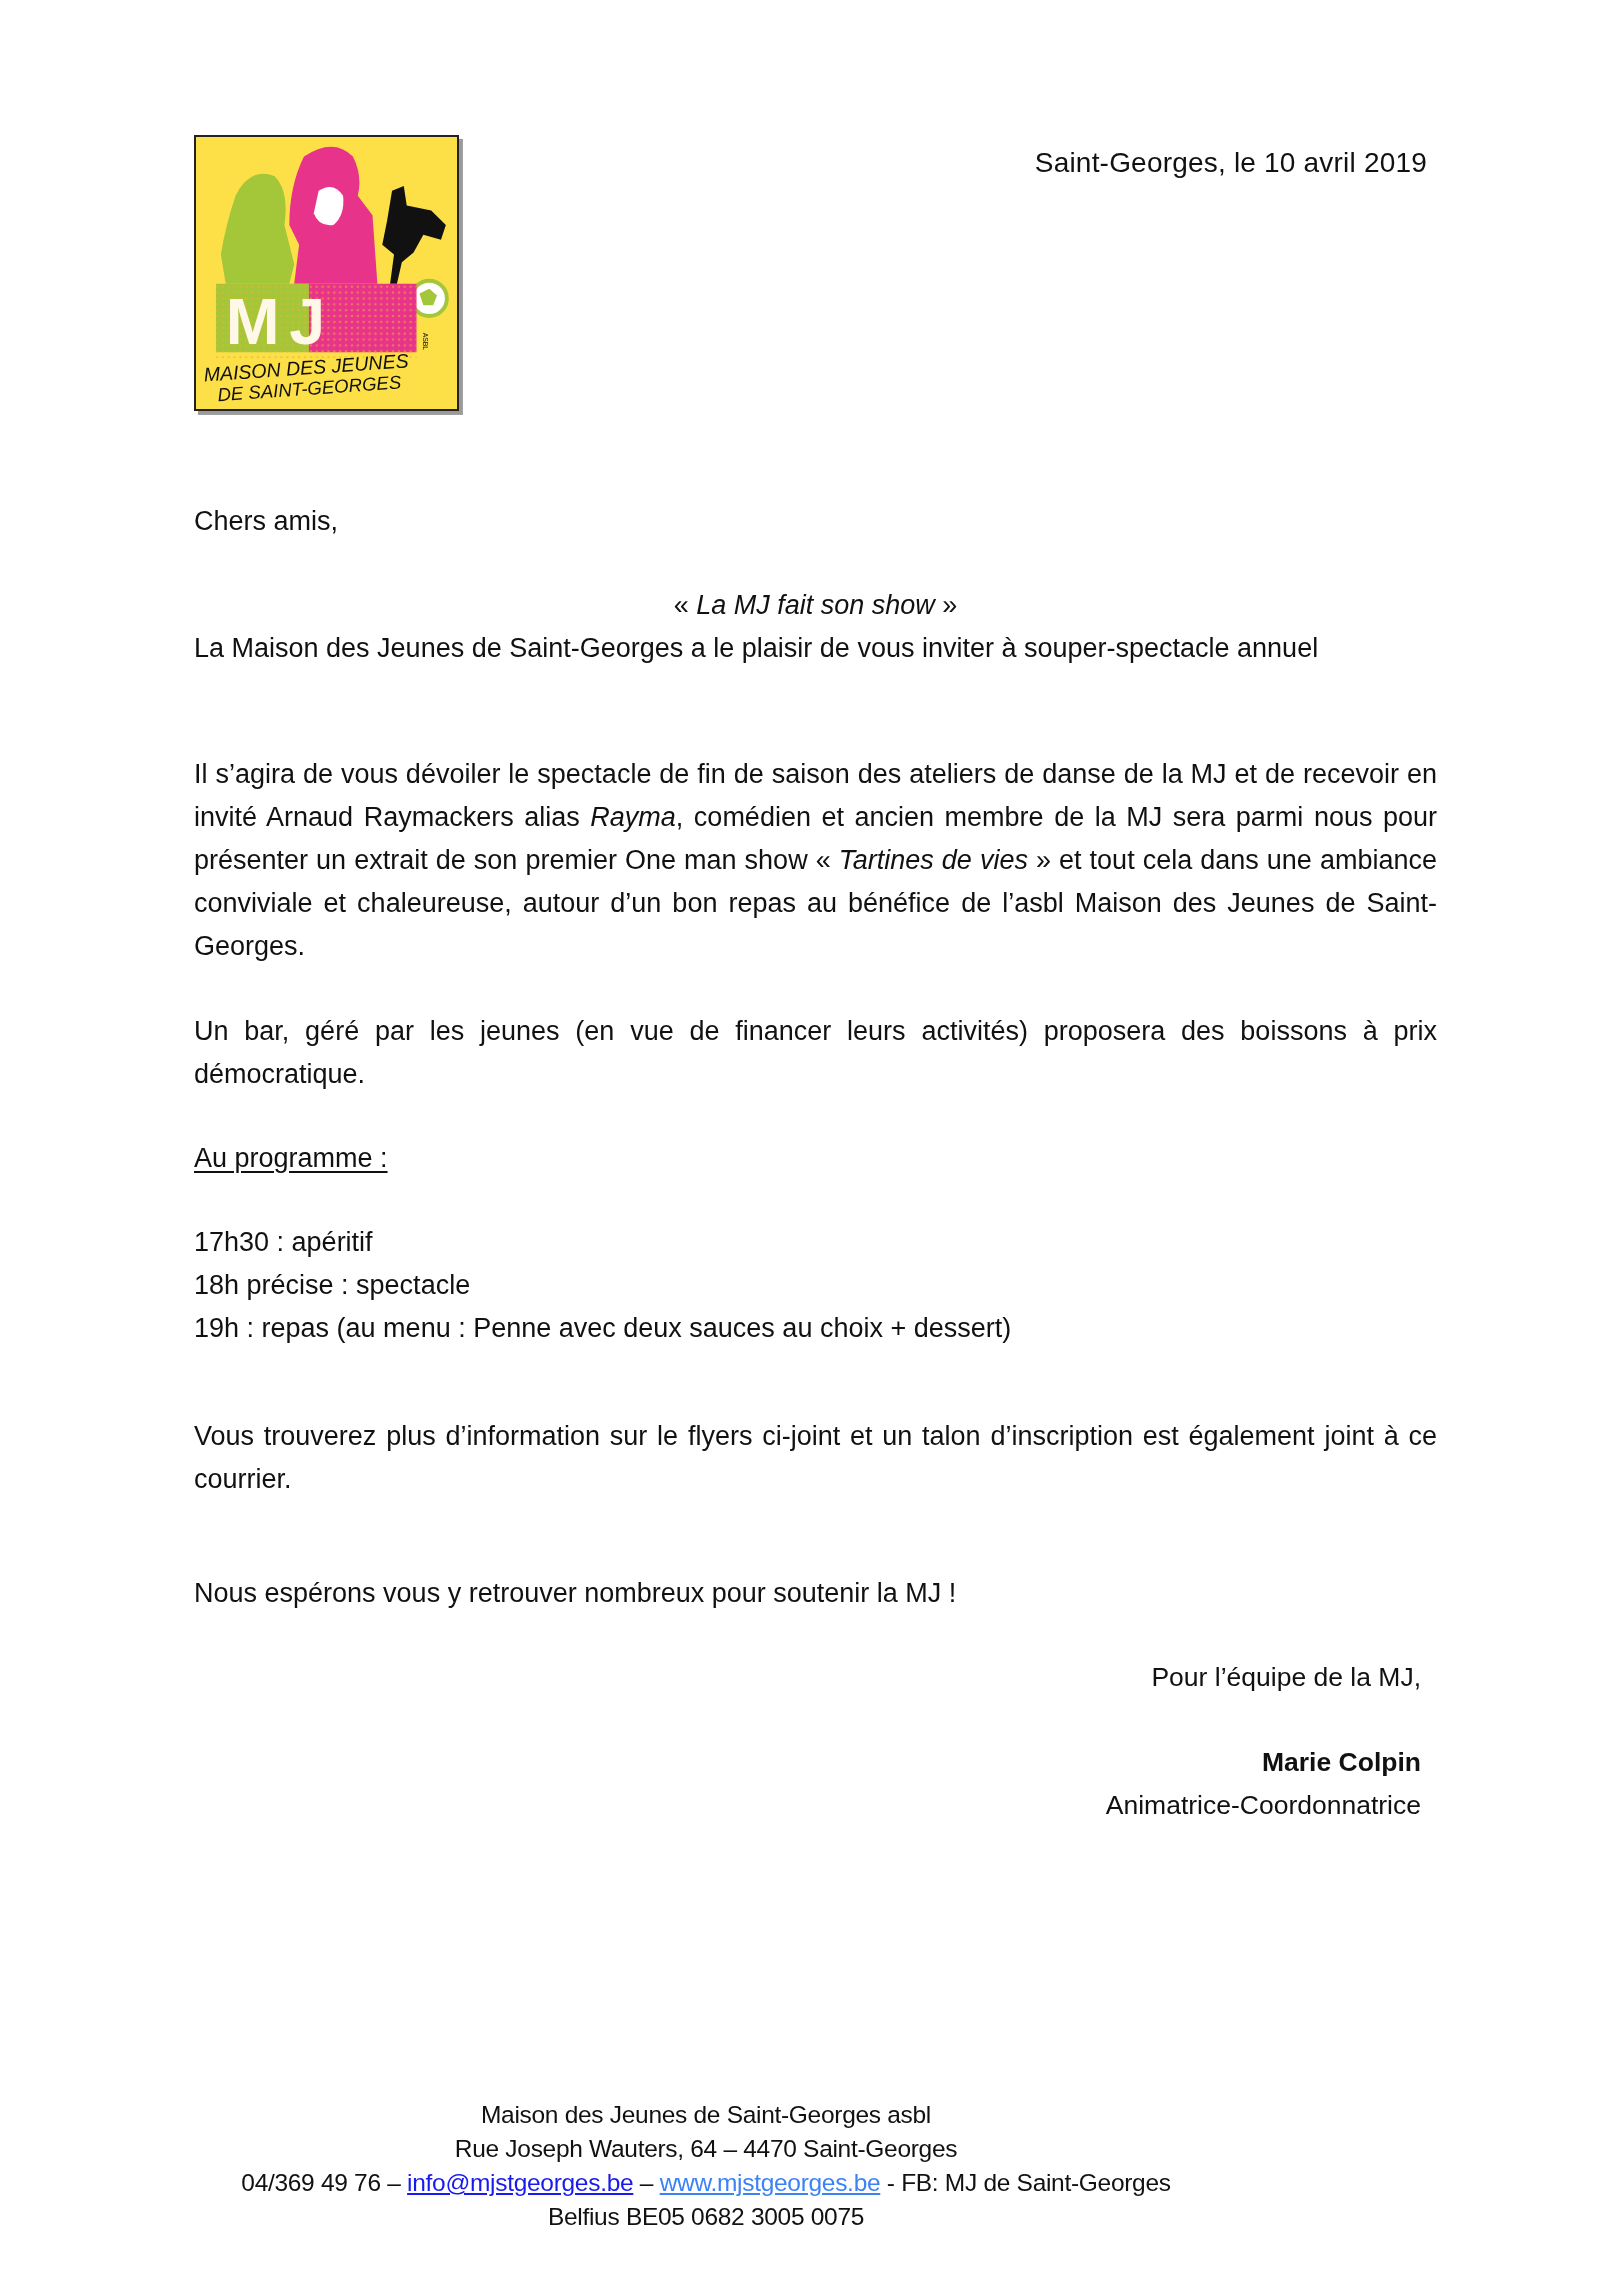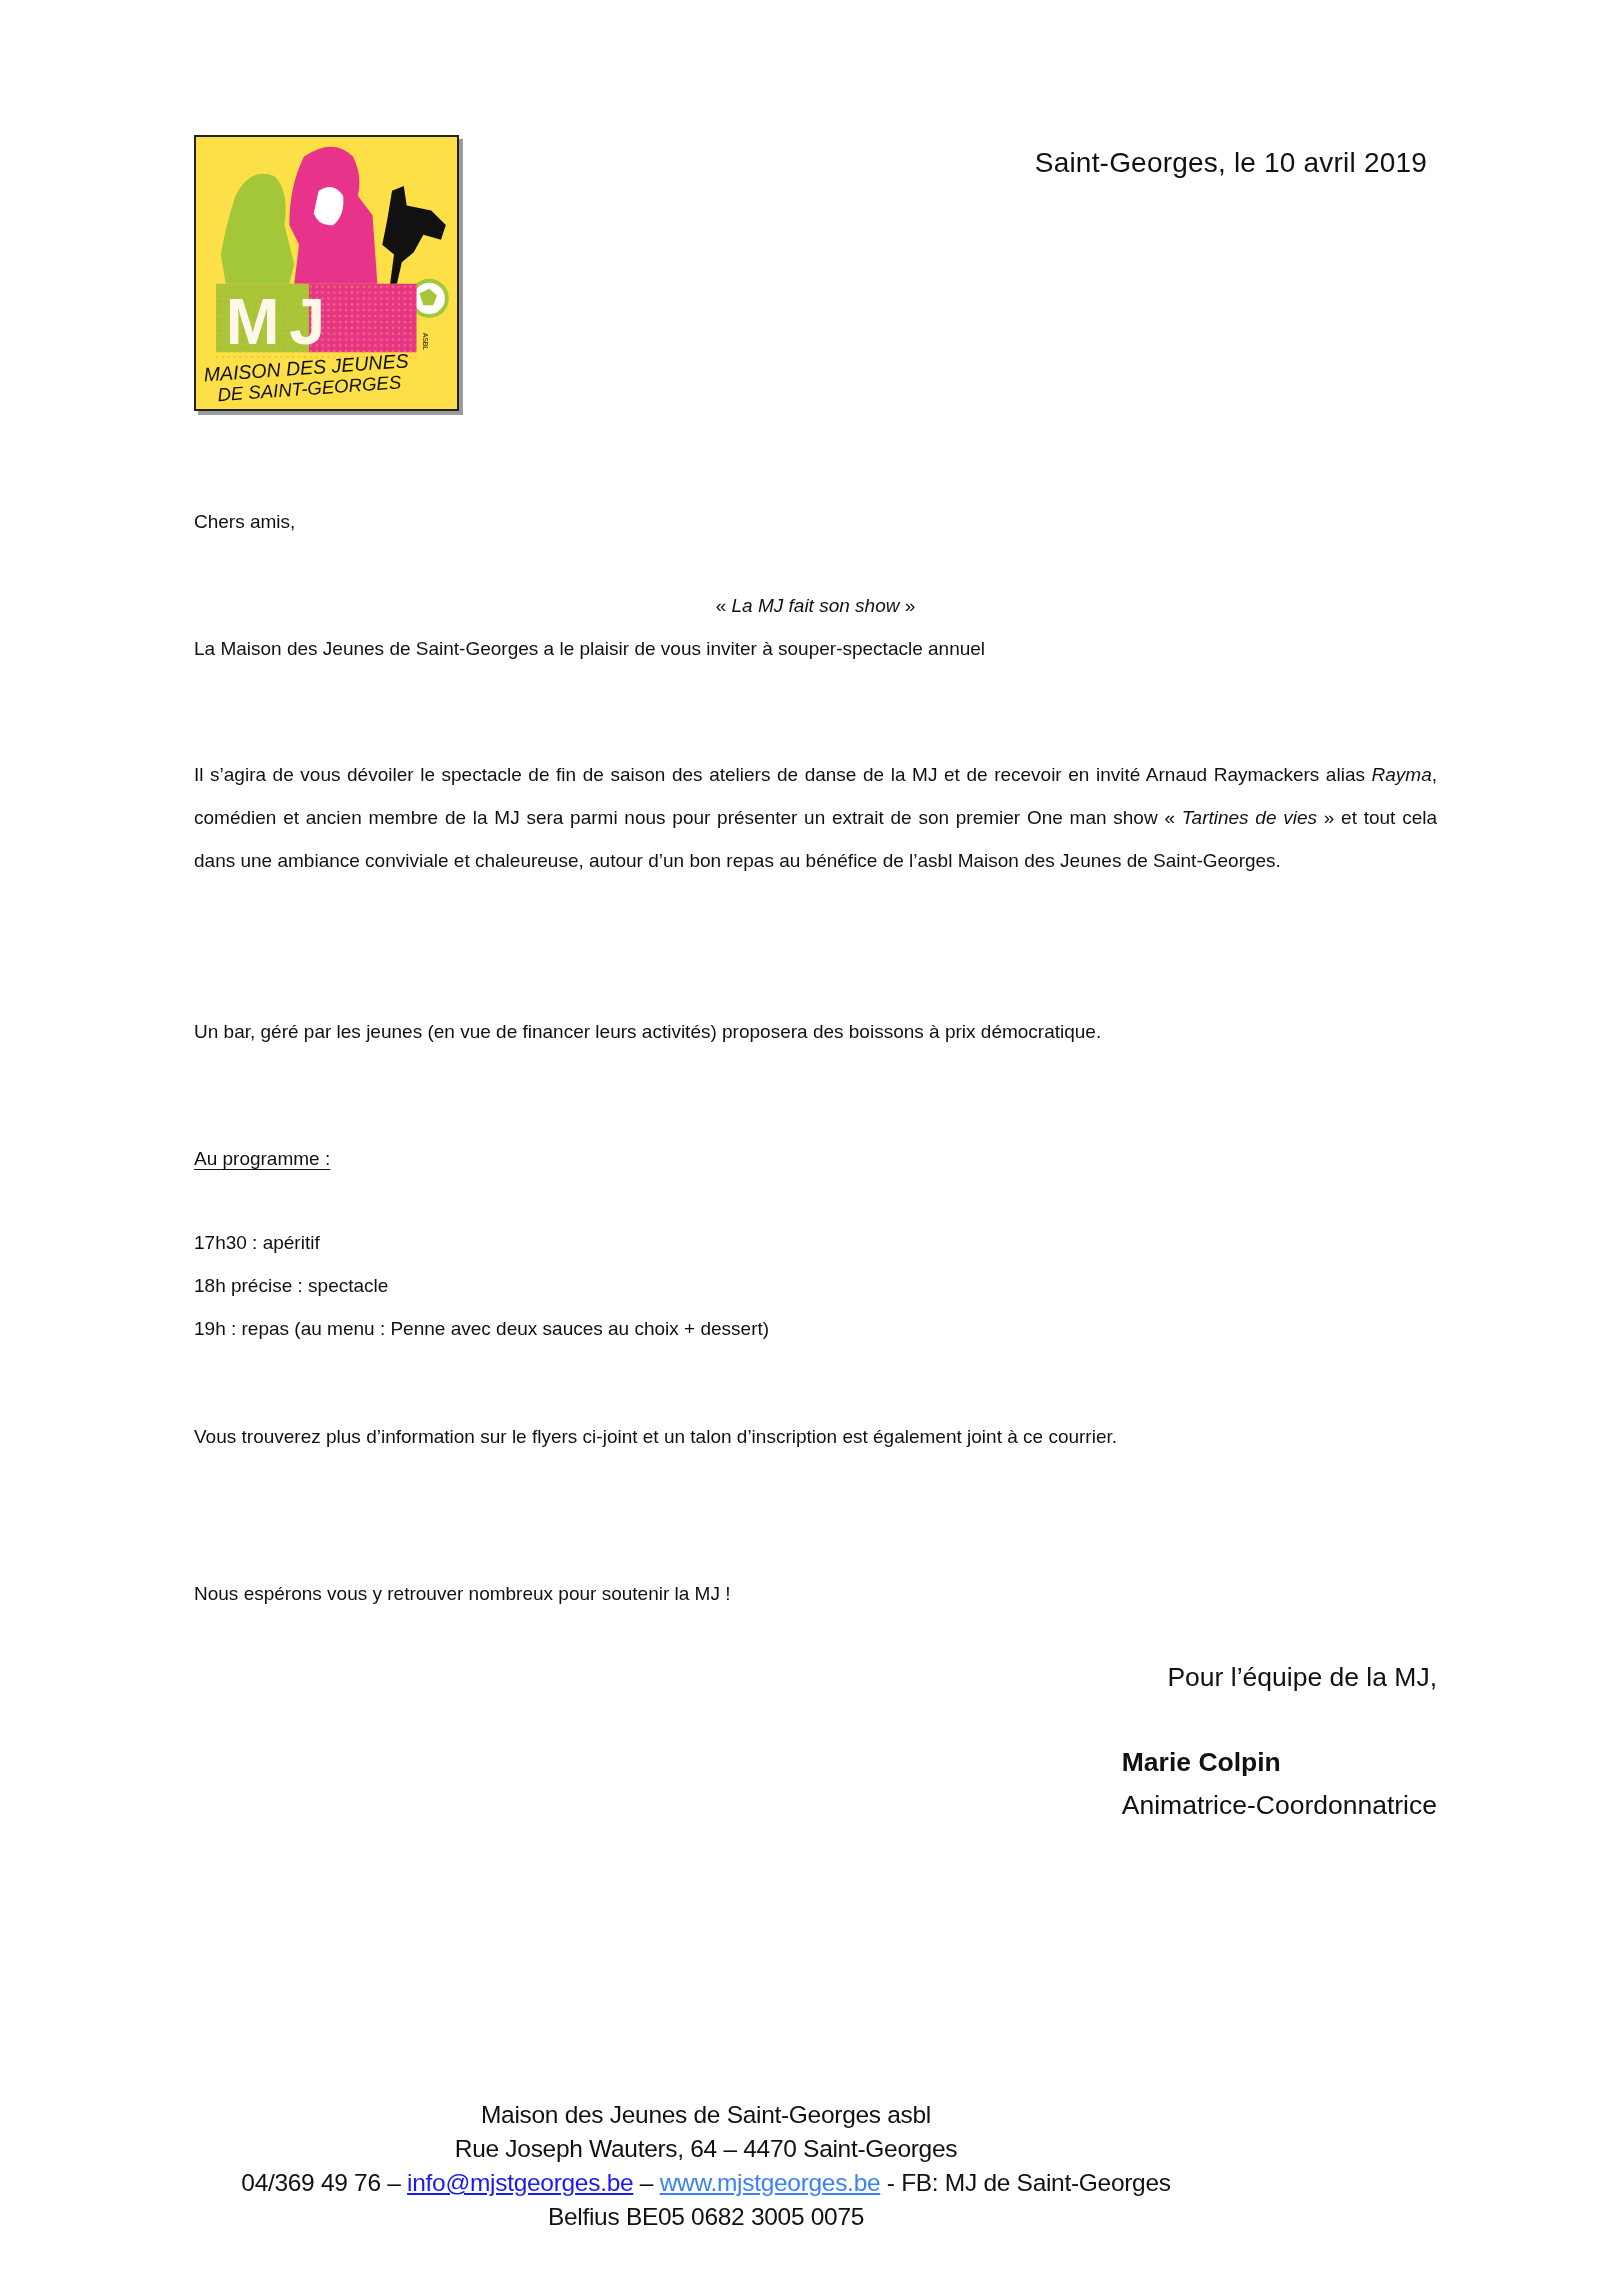--- a/index.html
+++ b/index.html
@@ -14,38 +14,38 @@
     .logo {
       position: absolute; left: 194px; top: 135px; width: 261px; height: 272px;
       border: 2px solid #222; box-shadow: 3.9px 3.9px 0 #9a9a9a; background: #fde047; overflow: hidden;
     }
     .logo svg { display: block; width: 100%; height: 100%; }
 
     .date {
       position: absolute; right: 194px; top: 147px; font-size: 28px; letter-spacing: 0.2px;
     }
 
-    .body-text { position: absolute; left: 194px; width: 1243px; font-size: 19px; line-height: 43px; }
+    .body-text { position: absolute; left: 194px; width: 1243px; font-size: 27px; line-height: 43px; }
     .p { margin: 0; }
     .justify { text-align: justify; text-align-last: left; }
     .center { text-align: center; }
     .underline { text-decoration: underline; text-underline-offset: 3.9px; }
     .it { font-style: italic; }
     .b { font-weight: bold; }
 
     .salutation { top: 500px; }
     .intro { top: 584px; }
     .para2 { top: 753px; }
     .para3 { top: 1010px; }
     .programme-title { top: 1137px; }
     .programme { top: 1221px; }
     .para4 { top: 1415px; }
     .para5 { top: 1572px; }
 
-    .signoff { position: absolute; right: 184px; font-size: 26.5px; line-height: 43px; }
+    .signoff { position: absolute; right: 200px; text-align: right; font-size: 26.5px; line-height: 43px; }
     .signoff.team { top: 1656px; }
     .signoff.name { top: 1741px; }
 
     .footer {
       position: absolute; left: 0; width: 1412px; top: 2098px; text-align: center;
       font-size: 24.5px; line-height: 34px; letter-spacing: -0.3px;
     }
     .footer a { color: inherit; }
     .footer .email { color: #1a1aee; text-decoration: underline; text-align: right; }
     .footer .web { color: #3b82f6; text-decoration: underline; }

